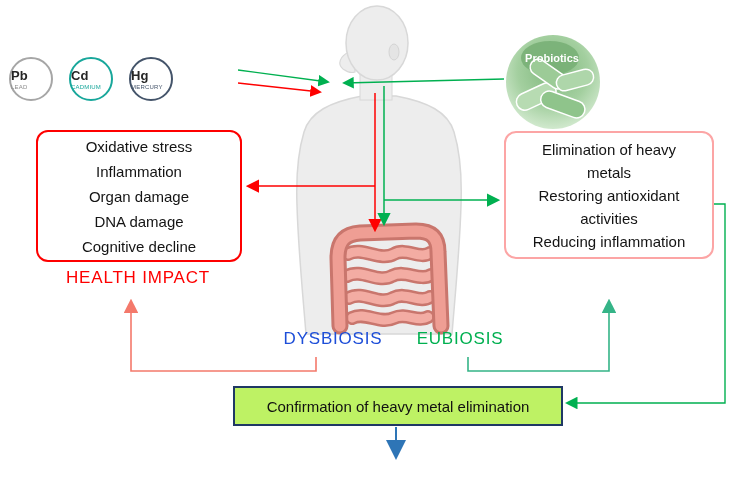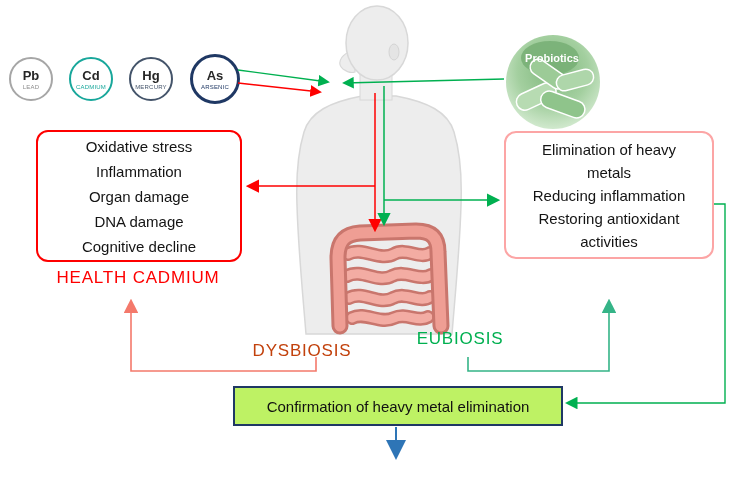--- a/index.html
+++ b/index.html
@@ -6,42 +6,42 @@
   #canvas{
     position:relative;width:738px;height:501px;background:#ffffff;overflow:hidden;
     font-family:"Liberation Sans", sans-serif;
   }
   svg{position:absolute;left:0;top:0;}
   #bg-art{z-index:0;}
   #arrows{z-index:3;pointer-events:none;}
 
   
   .metal{position:absolute;z-index:2;border-radius:50%;background:#fff;
-    display:flex;flex-direction:column;align-items:center;justify-content:center;text-align:center;}
+    display:flex;flex-direction:column;align-items:flex-start;justify-content:center;text-align:center;}
   .m-pb{left:9px;top:57px;width:40px;height:40px;border:2.5px solid #a6a6a6;}
   .m-cd{left:69px;top:57px;width:40px;height:40px;border:2.5px solid #18a79b;}
   .m-hg{left:129px;top:57px;width:40px;height:40px;border:2.5px solid #44546a;}
   .m-as{left:190px;top:54px;width:44px;height:44px;border:3px solid #1f3864;}
   .m-sym{font-weight:bold;font-size:13px;color:#262626;line-height:1;}
   .m-name{font-size:6px;letter-spacing:.2px;margin-top:2px;line-height:1;}
   .m-pb .m-name{color:#8c8c8c}.m-cd .m-name{color:#18a79b}
   .m-hg .m-name{color:#44546a}.m-as .m-name{color:#1f3864}
 
   
   .tbox{position:absolute;z-index:2;background:#fff;border-radius:12px;
     display:flex;flex-direction:column;align-items:center;justify-content:center;}
   #impact-box{left:36px;top:130px;width:202px;height:128px;border:2px solid #fe0000;}
   #impact-box .line{font-size:15px;color:#141414;line-height:25px;white-space:nowrap;}
   #benefits-box{left:504px;top:131px;width:206px;height:124px;border:2px solid #fca5a5;}
   #benefits-box .line{font-size:15px;color:#141414;line-height:23px;width:182px;text-align:center;}
 
   .caption{position:absolute;z-index:2;text-align:center;font-size:17px;letter-spacing:.8px;white-space:nowrap;}
   #impact-caption{left:36px;top:268px;width:204px;color:#fe0000;}
   #benefits-caption{left:505px;top:269px;width:206px;color:#00b050;}
-  #dysbiosis{left:245px;top:329px;width:114px;color:#c2410c;margin-top:12px;}
+  #dysbiosis{left:276px;top:329px;width:114px;color:#1d4ed8;}
   #eubiosis{left:412px;top:329px;width:96px;color:#00b050;}
   #biosensors{left:283px;top:477px;width:170px;color:#2e75b6;font-weight:bold;letter-spacing:1px;}
 
   #confirm-box{position:absolute;z-index:2;left:233px;top:386px;width:326px;height:36px;
     background:#bef264;border:2px solid #1f3864;display:flex;align-items:center;justify-content:center;
     font-size:15px;color:#111;}
 </style>
 </head>
 <body>
 
@@ -95,38 +95,34 @@
     <div class="m-name">LEAD</div>
   </div>
   <div class="metal m-cd">
     <div class="m-sym">Cd</div>
     <div class="m-name">CADMIUM</div>
   </div>
   <div class="metal m-hg">
     <div class="m-sym">Hg</div>
     <div class="m-name">MERCURY</div>
   </div>
-  <div class="metal m-as">
-    <div class="m-sym">As</div>
-    <div class="m-name">ARSENIC</div>
-  </div>
 
   <div id="impact-box" class="tbox">
     <div class="line">Oxidative stress</div>
     <div class="line">Inflammation</div>
     <div class="line">Organ damage</div>
     <div class="line">DNA damage</div>
     <div class="line">Cognitive decline</div>
   </div>
-  <div id="impact-caption" class="caption">HEALTH CADMIUM</div>
+  <div id="impact-caption" class="caption">HEALTH IMPACT</div>
 
   <div id="benefits-box" class="tbox">
     <div class="line">Elimination of heavy metals</div>
+    <div class="line">Restoring antioxidant activities</div>
     <div class="line">Reducing inflammation</div>
-    <div class="line">Restoring antioxidant activities</div>
   </div>
 
   <div id="dysbiosis" class="caption">DYSBIOSIS</div>
   <div id="eubiosis" class="caption">EUBIOSIS</div>
 
   <div id="confirm-box">
     <span>Confirmation of heavy metal elimination</span>
   </div>
 
 

